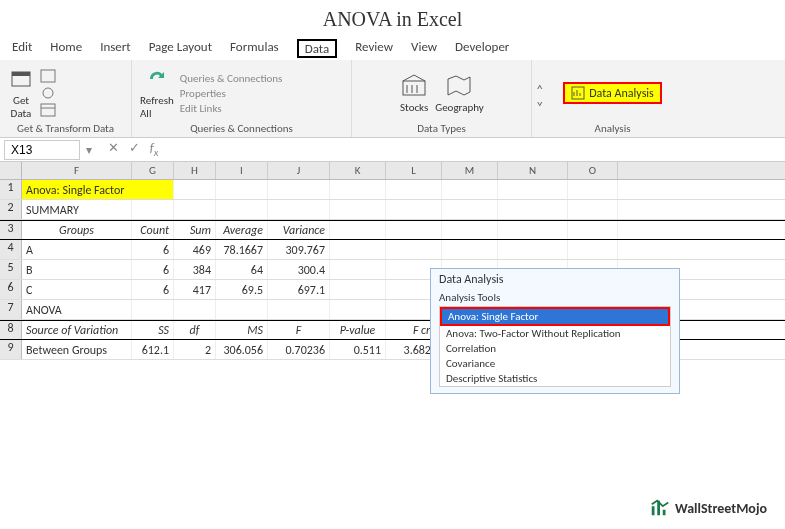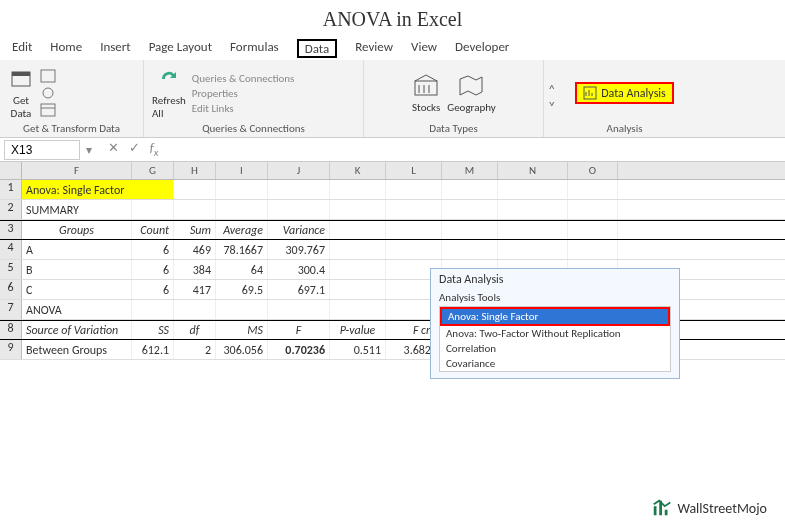--- a/index.html
+++ b/index.html
@@ -22,52 +22,52 @@
 .nbicons { display: flex; gap: 10px; padding: 0 10px; color: #888; font-size: 13px; }
 .sheet { position: relative; }
 .colhdr { display: flex; background: #e8e8e8; border-bottom: 1px solid #bbb; font-size: 11px; color: #555; }
 .rh { width: 22px; border-right: 1px solid #bbb; text-align: center; background: #e8e8e8; }
 .ch { border-right: 1px solid #ccc; text-align: center; padding: 2px 0; }
 .row { display: flex; border-bottom: 1px solid #ddd; min-height: 20px; align-items: stretch; }
 .cell { border-right: 1px solid #eee; padding: 1px 4px; font-size: 12px; display: flex; align-items: center; overflow: hidden; white-space: nowrap; }
 .wF{width:110px}.wG{width:42px}.wH{width:42px}.wI{width:52px}.wJ{width:62px}.wK{width:56px}.wL{width:56px}.wM{width:56px}.wN{width:70px}.wO{width:50px}
 .hl-yellow { background: #ffff00; }
 .italic { font-style: italic; }
-.bold { font-weight: 700; }
+.bold { font-weight: 400; }
 .right { justify-content: flex-end; }
 .btop { border-top: 1px solid #000; }
 .bbot { border-bottom: 1px solid #000; }
 .dlg { position: absolute; left: 430px; top: 268px; width: 250px; background: #f4f9ff; border: 1px solid #9cb8d8; font-size: 11px; }
 .dlg-title { padding: 3px 8px; font-size: 12px; }
 .dlg-label { padding: 2px 8px; }
 .dlg-list { background: #fff; margin: 0 8px 6px; border: 1px solid #ccc; }
 .dlg-item { padding: 1px 6px; white-space: nowrap; overflow: hidden; }
 .dlg-sel { background: #2e75d6; color: #fff; border: 2px solid red; }
-.logo { position: absolute; right: 18px; bottom: 10px; font-size: 14px; font-weight: 400; display: flex; align-items: center; gap: 4px; }
+.logo { position: absolute; right: 18px; bottom: 10px; font-size: 14px; font-weight: 700; display: flex; align-items: center; gap: 4px; }
 .logo svg { width: 22px; height: 22px; }
 </style>
 </head>
 <body>
 
 <div class="title">ANOVA in Excel</div>
 
 <div class="tabs">
   <span>Edit</span>
   <span>Home</span>
   <span>Insert</span>
   <span>Page Layout</span>
   <span>Formulas</span>
   <span class="active">Data</span>
   <span>Review</span>
   <span>View</span>
   <span>Developer</span>
 </div>
 
 <div class="ribbon">
-  <div class="rgroup" style="width:144px">
+  <div class="rgroup" style="width:132px">
     <div class="rgroup-body">
       <div class="bigbtn">
         <svg width="26" height="26">
             <rect x="4" y="6" width="18" height="14" fill="none" stroke="#555"></rect>
             <rect x="4" y="6" width="18" height="4" fill="#555"></rect>
           </svg>
         <span style="white-space:pre;text-align:center">Get
 Data</span>
       </div>
       <div style="display:flex;flex-direction:column;gap:3px">
@@ -296,20 +296,21 @@
 </div>
 
 <div class="dlg">
   <div class="dlg-title">Data Analysis</div>
   <div class="dlg-label">Analysis Tools</div>
   <div class="dlg-list">
     <div class="dlg-item dlg-sel">Anova: Single Factor</div>
     <div class="dlg-item">Anova: Two-Factor Without Replication</div>
     <div class="dlg-item">Correlation</div>
     <div class="dlg-item">Covariance</div>
+    <div class="dlg-item">Descriptive Statistics</div>
   </div>
 </div>
 
 <div class="logo">
   <svg viewBox="0 0 24 24">
       <path d="M3 20h3V10H3zM9 20h3V4H9zM15 20h3V14h-3z" fill="#1a7a4a"></path>
       <path d="M3 8l6-4 6 6 6-4" fill="none" stroke="#1a7a4a" stroke-width="2"></path>
     </svg>
   <span>WallStreetMojo</span>
 </div>

